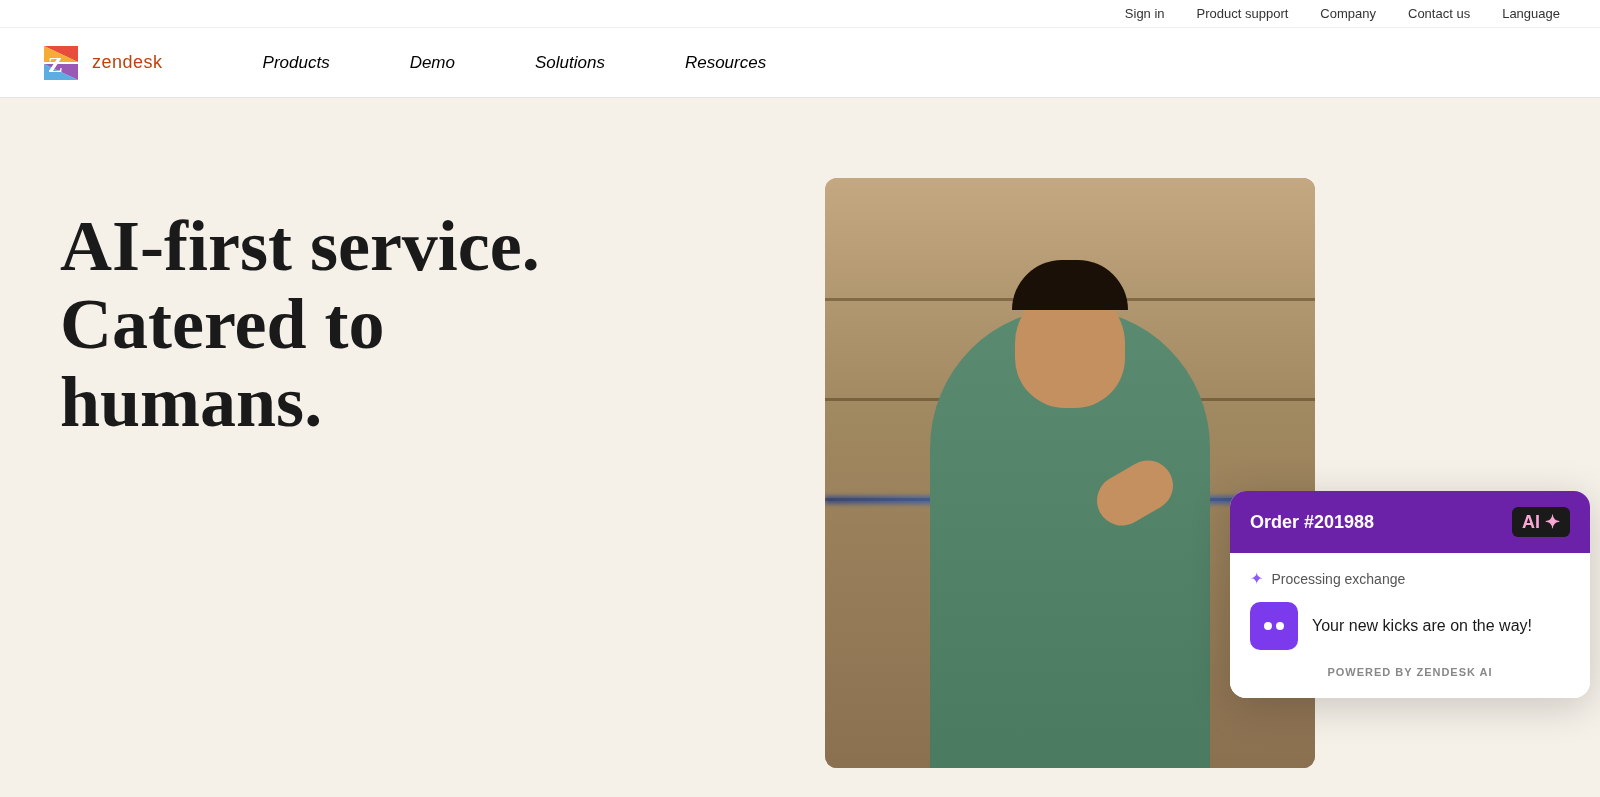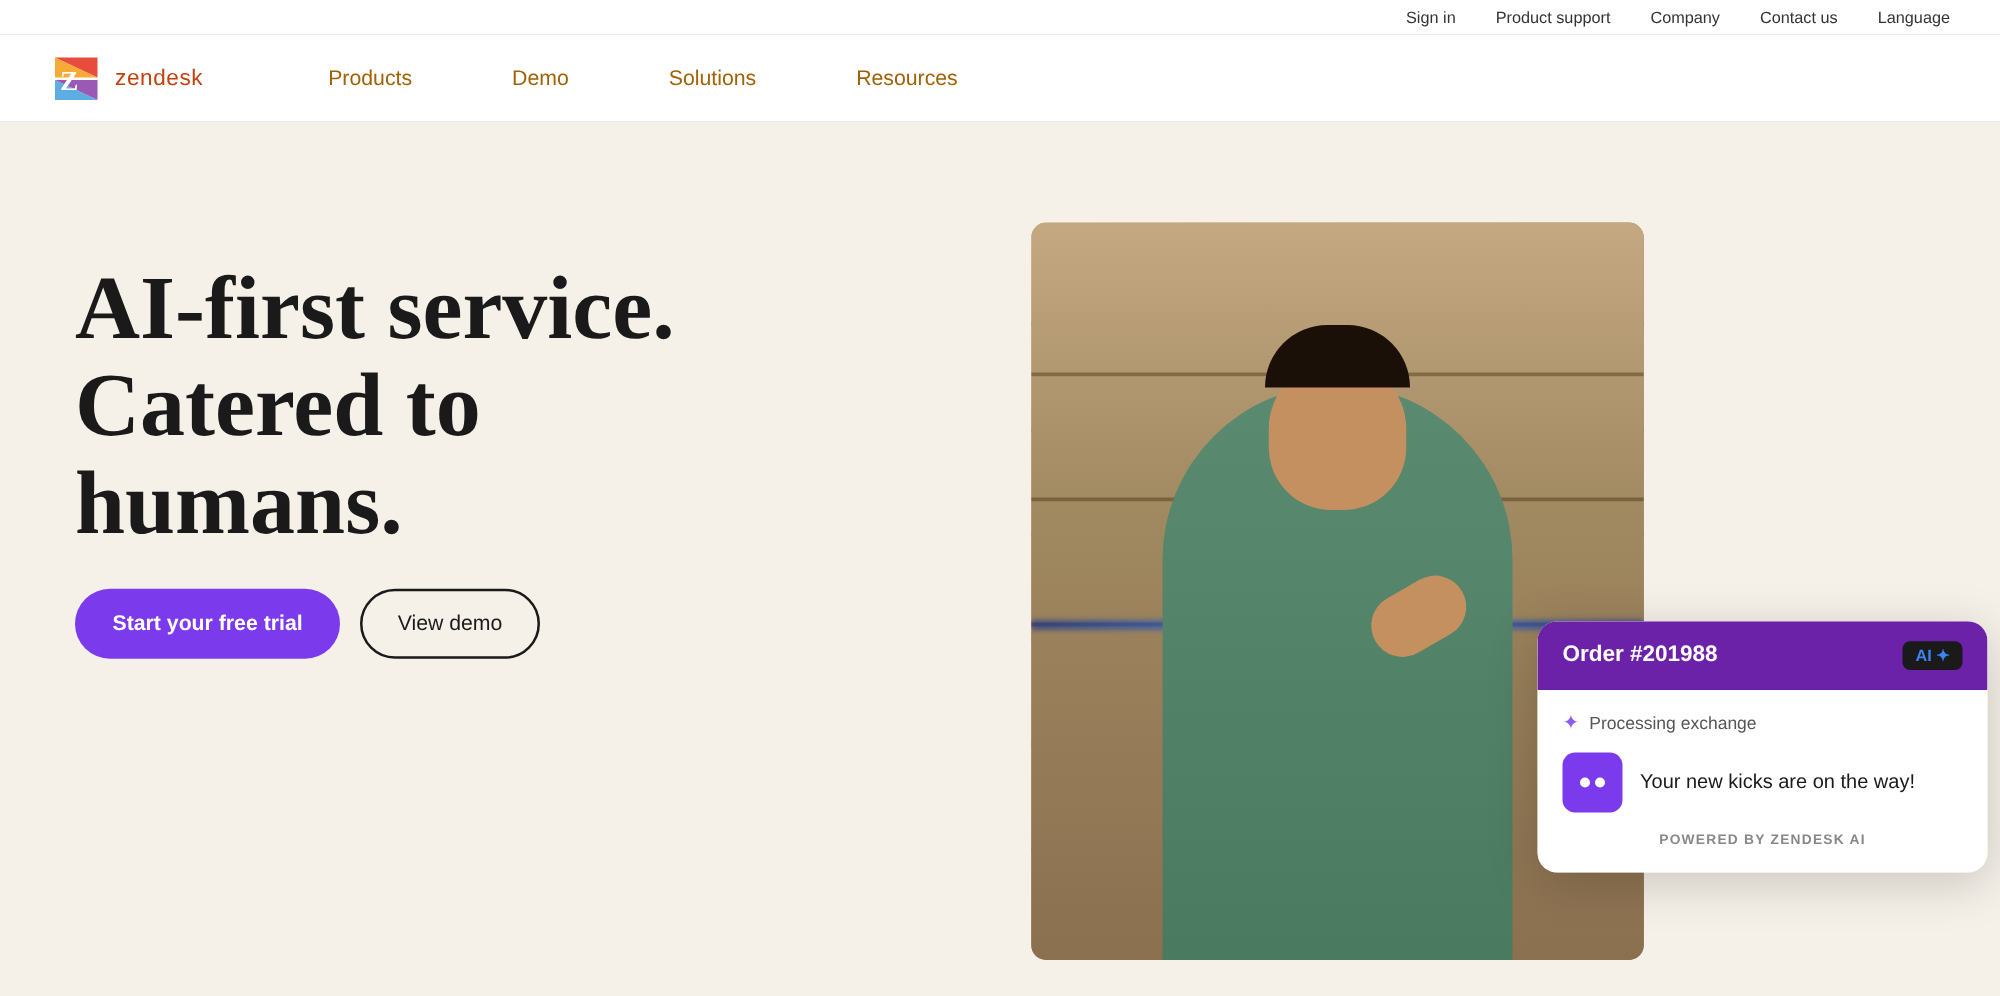--- a/index.html
+++ b/index.html
@@ -46,27 +46,28 @@
       letter-spacing: 0.5px;
     }
     .nav-links {
       display: flex;
       gap: 0;
       list-style: none;
       flex: 1;
     }
     .nav-links li a {
       text-decoration: none;
-      color: #a16207;
+      color: #000000;
       font-size: 17px;
       padding: 0 40px;
       height: 70px;
       display: flex;
       align-items: center;
       font-weight: 400;
+      font-style: italic;
     }
 
     
     .hero {
       background: #f5f0e8;
       display: flex;
       align-items: flex-start;
       min-height: 720px;
       padding: 80px 40px 40px 60px;
       position: relative;
@@ -164,32 +165,33 @@
       background: #fff;
       border-radius: 16px;
       box-shadow: 0 8px 40px rgba(0,0,0,0.18);
       overflow: hidden;
       z-index: 10;
     }
     .order-card-header {
       background: #6b21a8;
       display: flex;
       justify-content: space-between;
+      align-items: center;
       padding: 16px 20px;
       color: #fff;
     }
     .order-number {
       font-size: 18px;
       font-weight: 700;
       color: #fff;
     }
     .ai-badge {
       background: #1a1a1a;
-      color: #3b82f6;
-      font-size: 13px;
+      color: #f9a8d4;
+      font-size: 18px;
       font-weight: 700;
       padding: 4px 10px;
       border-radius: 6px;
       display: flex;
       align-items: center;
       gap: 4px;
     }
     .order-card-body {
       background: #fff;
       padding: 16px 20px 20px;
@@ -280,24 +282,20 @@
       </li>
     <li>
         <a href="#">Resources</a>
       </li>
   </ul>
 </nav>
 
 <section class="hero">
   <div class="hero-left">
     <h1 class="hero-headline">AI-first service. Catered to humans.</h1>
-    <div class="hero-buttons">
-      <button class="btn-primary">Start your free trial</button>
-      <button class="btn-secondary">View demo</button>
-    </div>
   </div>
 
   <div class="hero-right">
 
     <div class="hero-image-placeholder">
 
       <div style="position:absolute;inset:0;background:linear-gradient(180deg,#c4a882 0%,#a08860 40%,#8b7050 100%);"></div>
 
       <div style="position:absolute;left:0;right:0;height:3px;background:rgba(60,40,10,0.4);top:120px;"></div>
       <div style="position:absolute;left:0;right:0;height:3px;background:rgba(60,40,10,0.4);top:220px;"></div>

